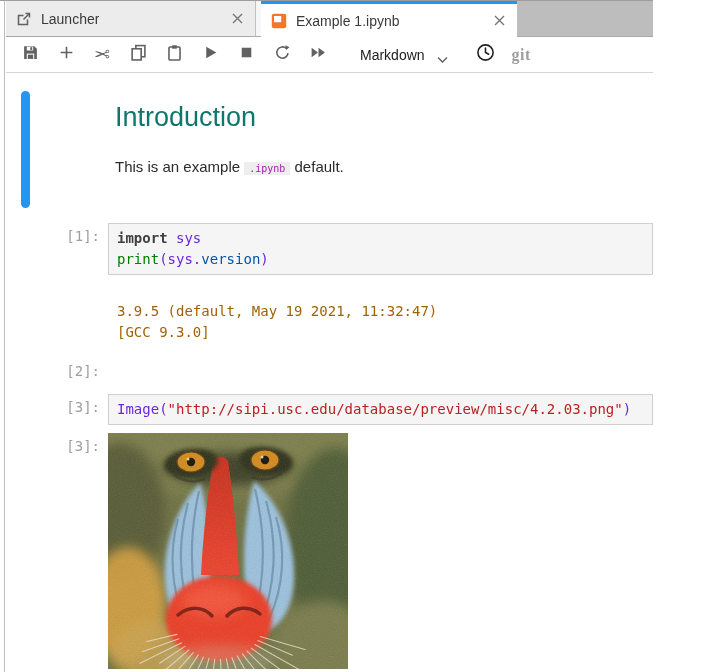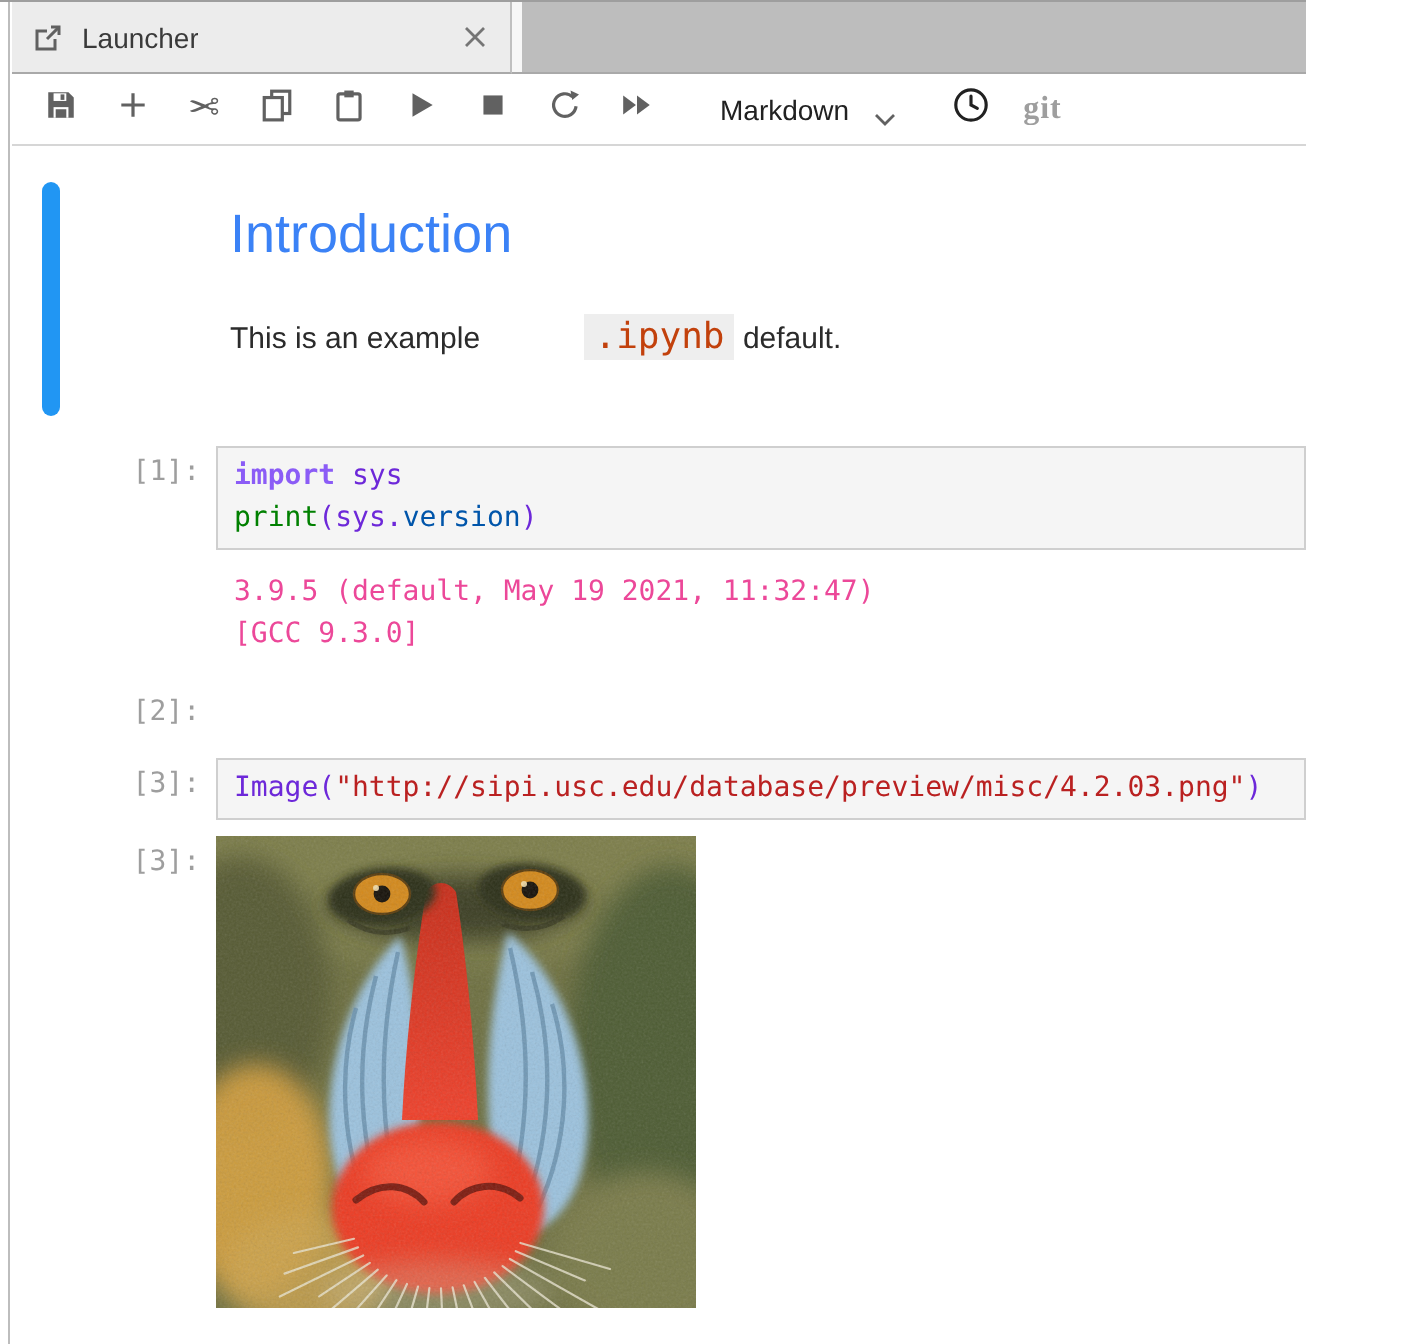--- a/index.html
+++ b/index.html
@@ -28,35 +28,35 @@
   .cut-glyph{font-size:19px;color:#616161;display:inline-block;transform:scaleX(-1);line-height:1;}
   .celltype{margin-left:20px;display:flex;align-items:center;font-size:14px;color:#212121;}
   .celltype .chev{margin-left:12px;width:11px;height:8px;}
   .clockbtn{margin-left:24px;width:28px;height:28px;display:flex;align-items:center;justify-content:center;}
   .gitbtn{margin-left:12px;font-family:"Liberation Serif",serif;font-weight:bold;font-size:16px;color:#9e9e9e;letter-spacing:.5px;}
 
   
   .content{position:relative;background:#fff;height:600px;}
   .collapser{position:absolute;left:15px;top:18px;width:9px;height:117px;border-radius:5px;background:#2196f3;}
   .md{margin-left:109px;padding-top:29px;height:150px;box-sizing:border-box;}
-  .md h1{margin:0;font-size:27px;font-weight:500;color:#3b82f6;line-height:1.15;}
+  .md h1{margin:0;font-size:27px;font-weight:500;color:#0f766e;line-height:1.15;}
   .md p{margin:25px 0 0;font-size:15px;color:#2b2b2b;}
-  .inlinecode{font-family:"DejaVu Sans Mono","Liberation Mono",monospace;font-size:18px;background:#eee;padding:1px 5px;color:#c2410c;margin-left:48px;}
+  .inlinecode{font-family:"DejaVu Sans Mono","Liberation Mono",monospace;font-size:10px;background:#eee;padding:1px 5px;color:#a21caf;}
 
   .cells{}
   .cell-row{display:flex;margin-top:15px;}
   .cell-row:first-child{margin-top:0;}
   .prompt{flex:none;width:102px;box-sizing:border-box;padding:5px 8px 0 0;text-align:right;
           font-family:"DejaVu Sans Mono","Liberation Mono",monospace;font-size:14px;color:#9e9e9e;}
   .input-box{flex:1;background:#f5f5f5;border:1px solid #cfcfcf;padding:4px 0 4px 8px;
              font-family:"DejaVu Sans Mono","Liberation Mono",monospace;font-size:14px;line-height:21px;color:#212121;white-space:pre;}
   .output-row{margin-top:11px;}
-  .output-text{padding-left:9px;font-family:"DejaVu Sans Mono","Liberation Mono",monospace;font-size:14px;line-height:21px;color:#ec4899;white-space:pre;}
+  .output-text{padding-left:9px;font-family:"DejaVu Sans Mono","Liberation Mono",monospace;font-size:14px;line-height:21px;color:#a16207;white-space:pre;margin-top:15px;}
   .image-row{margin-top:8px;}
-  .tk-kw{color:#8b5cf6;font-weight:bold;}
+  .tk-kw{color:#404040;font-weight:bold;}
   .tk-bi{color:#008000;}
   .tk-prop{color:#0055aa;}
   .tk-str{color:#ba2121;}
   .tk-pl{color:#6d28d9;}
   .mandrill{display:block;width:240px;height:236px;}
 </style>
 </head>
 <body>
 
 <div class="app">
@@ -73,20 +73,34 @@
           </svg>
       </span>
       <span class="tlabel">Launcher</span>
       <span class="close">
         <svg viewBox="0 0 11 11">
             <path d="M1 1 L10 10 M10 1 L1 10"></path>
           </svg>
       </span>
     </div>
     <div class="tab-gap"></div>
+    <div class="tab active">
+      <span class="ticon">
+        <svg viewBox="0 0 16 16">
+          <rect x="0.8" y="0.8" width="14.4" height="14.4" rx="2" fill="#f37726"></rect>
+          <rect x="3" y="3" width="7.2" height="6.2" fill="#ffffff"></rect>
+        </svg>
+      </span>
+      <span class="tlabel">Example 1.ipynb</span>
+      <span class="close">
+        <svg viewBox="0 0 11 11">
+            <path d="M1 1 L10 10 M10 1 L1 10"></path>
+          </svg>
+      </span>
+    </div>
     <div class="tab-filler"></div>
   </div>
 
   <div class="toolbar">
     <div class="tbtn">
       <span><svg viewBox="0 0 16 16">
         <path class="ic-fill" d="M2 2 h9.5 L14 4.5 V14 H2 Z"></path>
         <rect x="4.5" y="2.5" width="6" height="3.6" fill="#fff"></rect>
         <rect x="7.8" y="3" width="1.8" height="2.6" fill="#616161"></rect>
         <rect x="4.5" y="9" width="7" height="5" fill="#fff"></rect>

